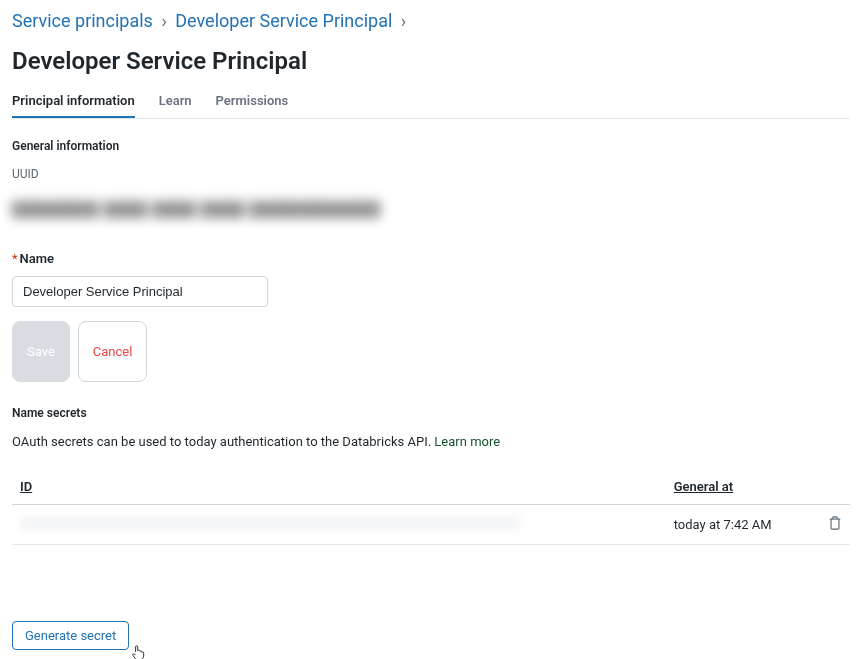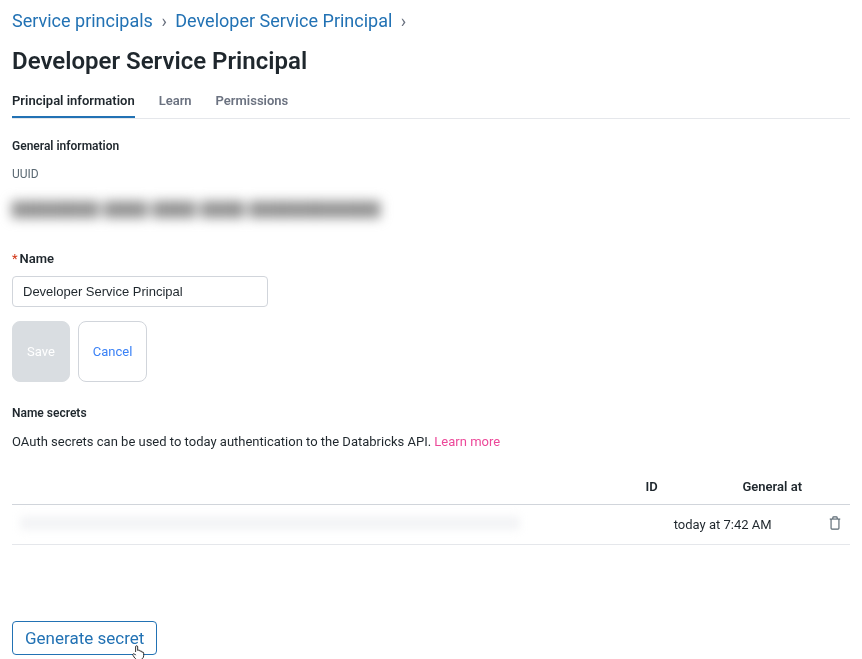--- a/index.html
+++ b/index.html
@@ -104,43 +104,44 @@
       border: 1px solid transparent;
     }
     button.save-btn {
       background: #d9dde1;
       color: #fff;
       border: 1px solid #d9dde1;
       cursor: not-allowed;
     }
     button.cancel-btn {
       background: #fff;
-      color: #3b82f6;
+      color: #ef4444;
       border: 1px solid #d1d5db;
     }
     .oauth-desc {
       font-size: 13px;
       color: #1f272d;
       margin-bottom: 20px;
     }
     .oauth-desc a {
-      color: #ec4899;
+      color: #14532d;
       text-decoration: none;
     }
     table.secrets-table {
       width: 100%;
       border-collapse: collapse;
       font-size: 13px;
     }
     table.secrets-table th {
-      text-align: right;
+      text-align: left;
       font-weight: 600;
       padding: 10px 8px;
       border-bottom: 1px solid #d1d5db;
       color: #1f272d;
+      text-decoration: underline;
     }
     table.secrets-table td {
       padding: 10px 8px;
       border-bottom: 1px solid #e5e7eb;
       vertical-align: middle;
     }
     .secret-id-blur {
       filter: blur(4px);
       color: #bbb;
       user-select: none;
@@ -163,21 +164,21 @@
     }
     .generate-secret-wrap {
       margin-top: 76px;
       position: relative;
     }
     button.generate-secret {
       background: #fff;
       color: #2272b4;
       border: 1px solid #2272b4;
       padding: 6px 12px;
-      font-size: 17px;
+      font-size: 13px;
       border-radius: 4px;
     }
     .cursor-icon {
       position: absolute;
       left: 118px;
       top: 22px;
       width: 16px;
       height: 18px;
       pointer-events: none;
     }

